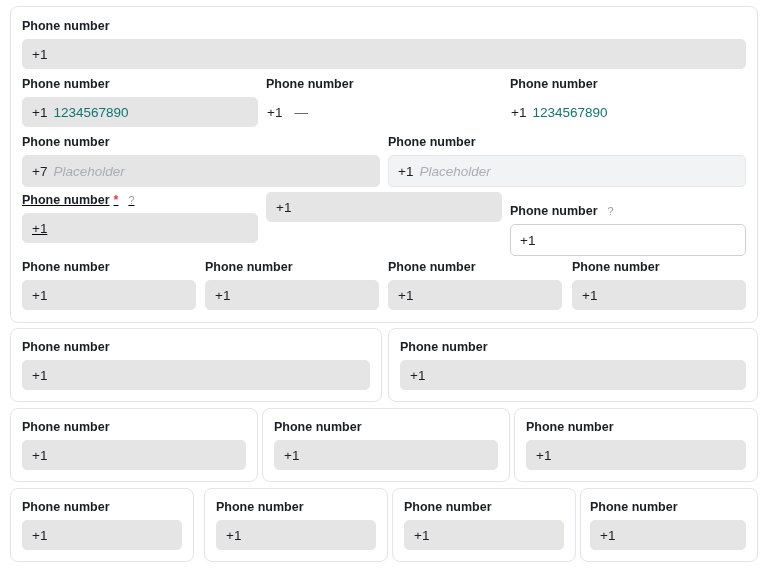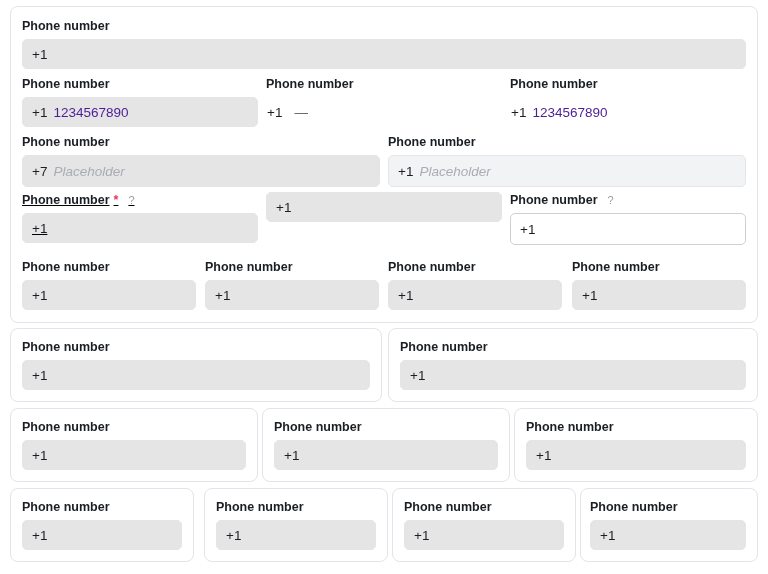--- a/index.html
+++ b/index.html
@@ -75,21 +75,21 @@
   }
   .input .prefix {
     color: #1b1f24;
     margin-right: 6px;
   }
   .input .ph {
     color: #a9adb3;
     font-style: italic;
   }
   .input .val {
-    color: #4c1d95;
+    color: #0f766e;
   }
   .input .dash {
     color: #55595f;
     margin-left: 6px;
   }
   .input.static {
     background: transparent;
     border-color: transparent;
     padding-left: 0;
     font-size: 13.5px;
@@ -158,21 +158,21 @@
       <span class="prefix">+1</span>
     </div>
   </div>
 
   <div class="field" style="left:266px; top:192px; width:236px;">
     <div class="input" style="height:30px;">
       <span class="prefix">+1</span>
     </div>
   </div>
 
-  <div class="field" style="left:510px; top:192px; width:236px;">
+  <div class="field" style="left:510px; top:203px; width:236px;">
     <div class="label">
       <span>Phone number</span><span class="help">?</span>
     </div>
     <div class="input outlined" style="height:32px;">
       <span class="prefix">+1</span>
     </div>
   </div>
 
   <div class="field" style="left:22px; top:259px; width:174px;">
     <div class="label"><span>Phone number</span></div>

